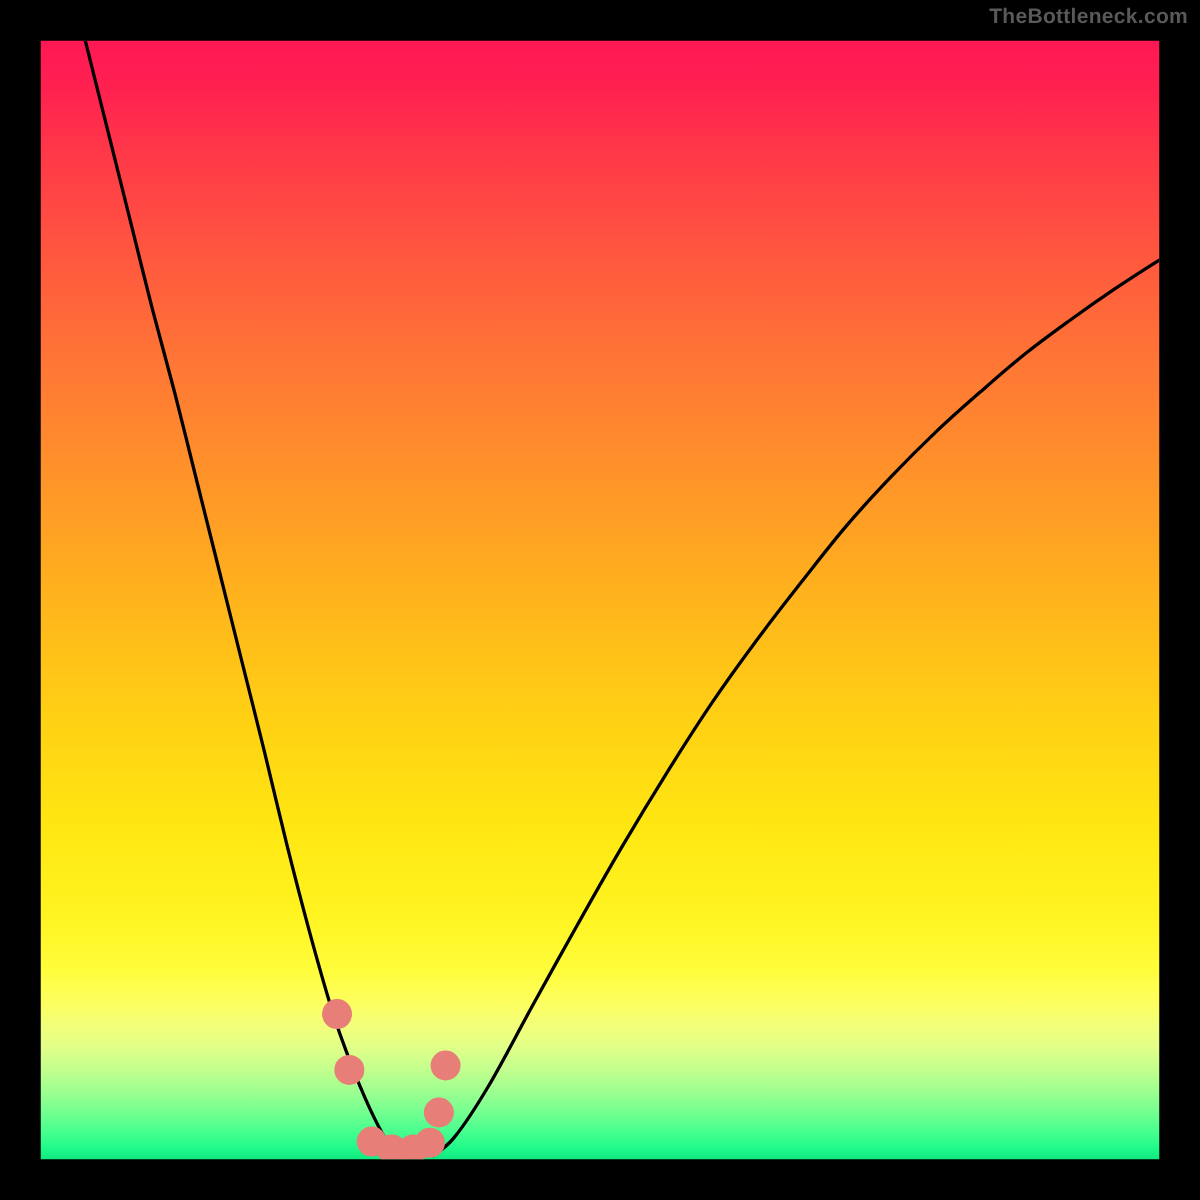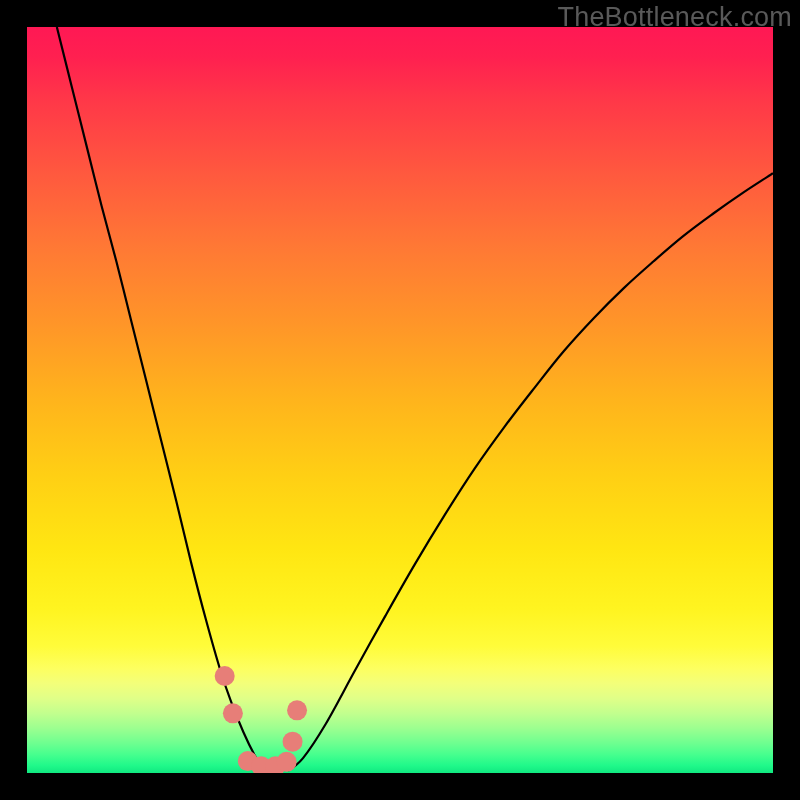--- a/index.html
+++ b/index.html
@@ -15,22 +15,22 @@
     position: relative;
     width: 800px;
     height: 800px;
     background: #000;
   }
   .watermark {
     position: absolute;
     top: 2px;
     right: 8px;
     color: #595959;
-    font-size: 27px;
-    font-weight: 400;
+    font-size: 14px;
+    font-weight: 700;
     letter-spacing: 0.2px;
     z-index: 30;
   }
   .plot-area {
     position: absolute;
     left: 27px;
     top: 27px;
     width: 746px;
     height: 746px;
     overflow: hidden;

